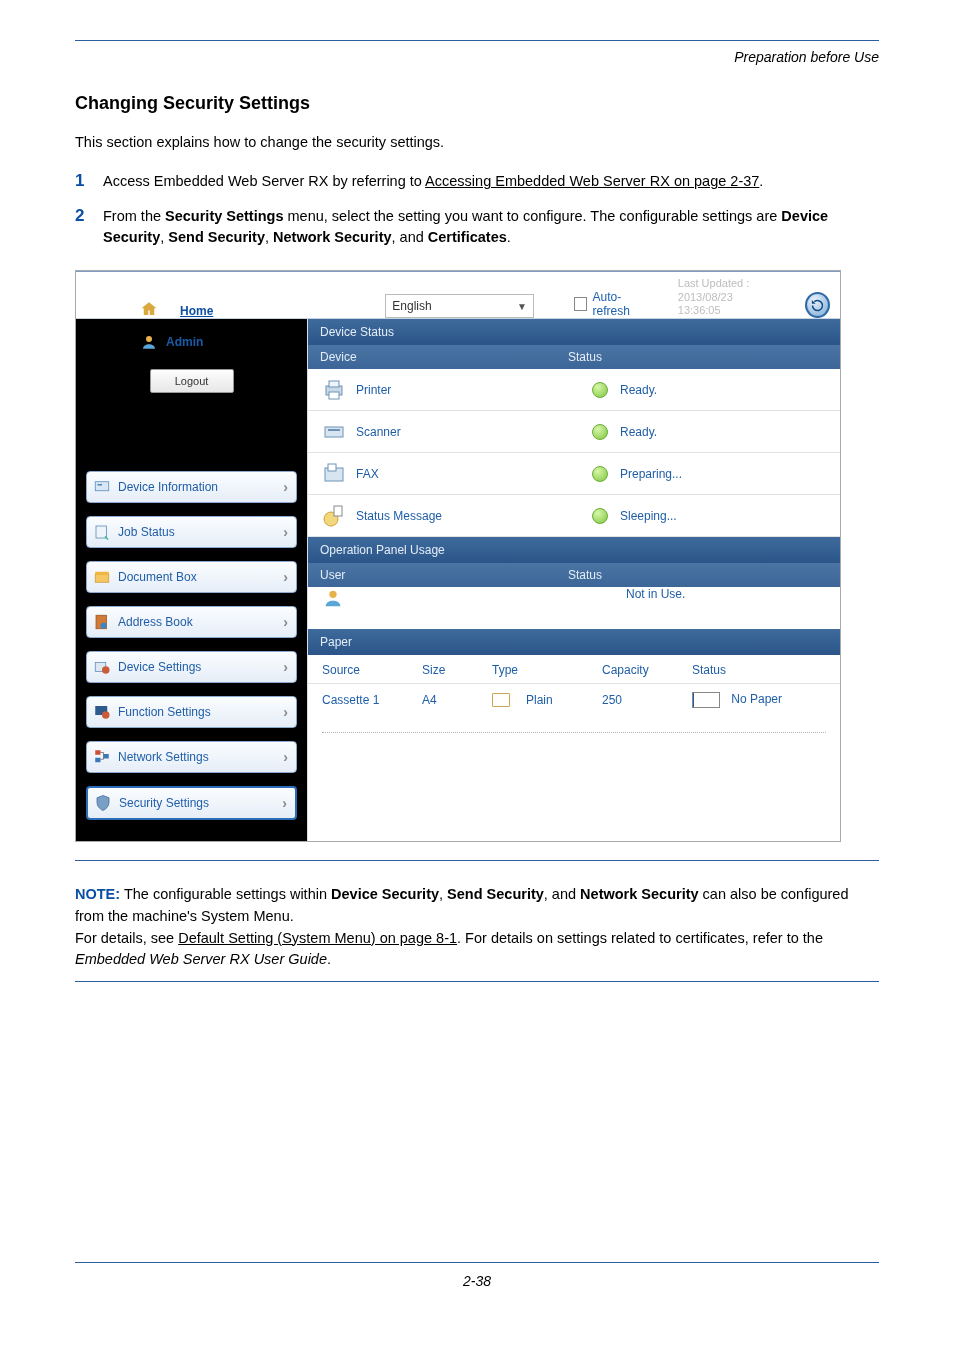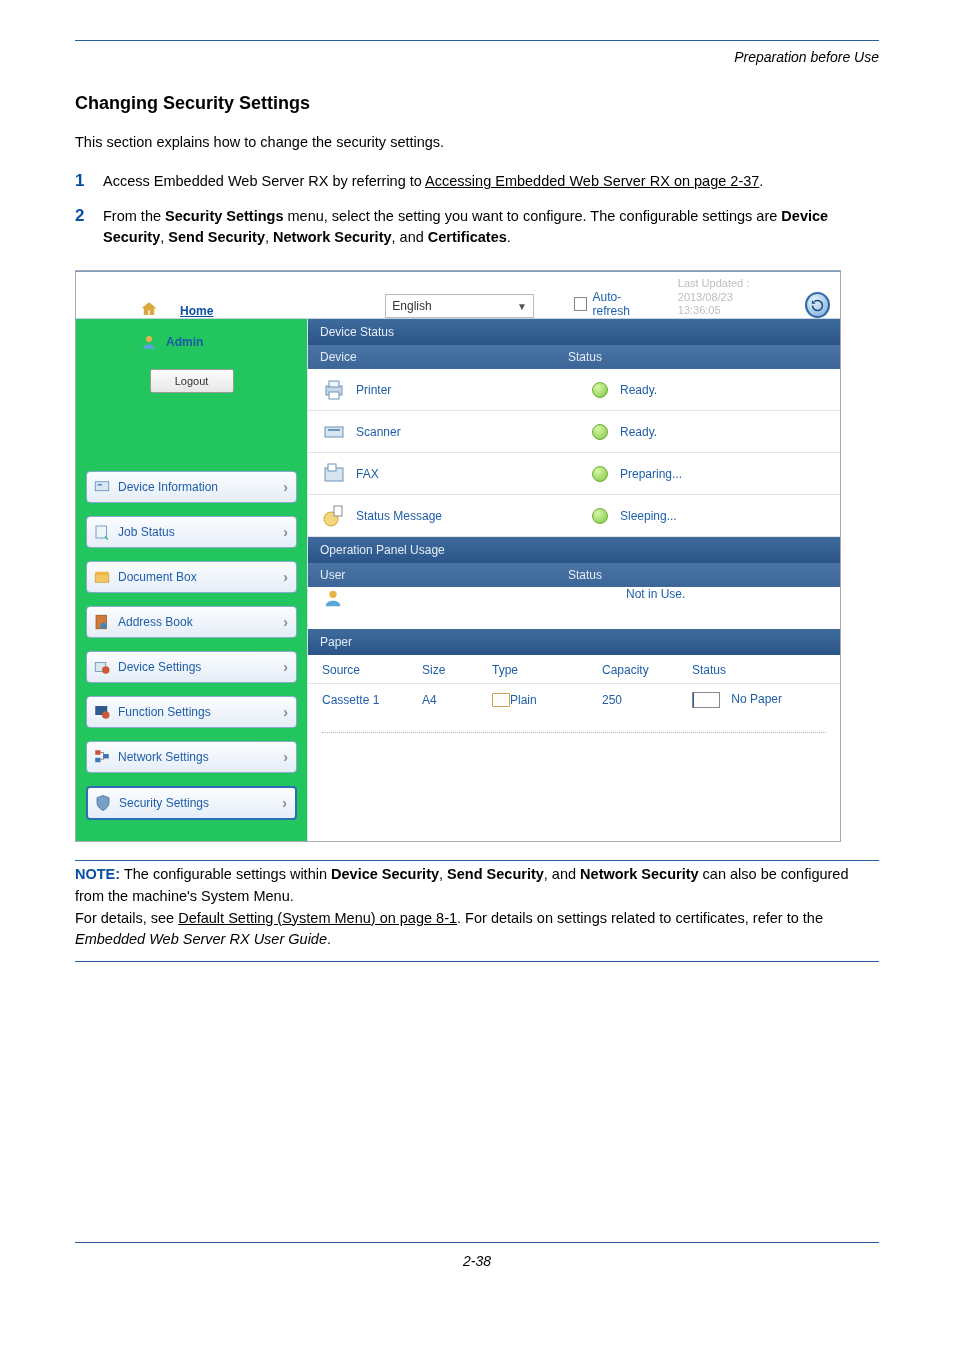--- a/index.html
+++ b/index.html
@@ -120,21 +120,21 @@
     background: radial-gradient(circle at 35% 30%, #eaf2fa, #79a9d6);
     box-sizing:border-box;
   }
   .refresh-btn svg { width:15px; height:15px; }
 
   .ss-body {
     display:flex;
   }
   .ss-side {
     width: 232px;
-    background:#22c55e;
+    background:#000000;
     border-right:1px solid #d8dee8;
     padding: 10px 0 8px 0;
     box-sizing:border-box;
   }
   .admin-row {
     display:flex; align-items:center; gap:8px;
     padding: 4px 8px 10px 64px;
     color:#1b5aa6; font-weight:bold;
   }
   .admin-row .ic { width:18px; height:18px; }
@@ -212,33 +212,33 @@
     padding:8px 0 6px 14px;
     border-bottom:1px solid #e2e2e2;
   }
   .paper-row {
     display:grid;
     grid-template-columns: 100px 70px 110px 90px 1fr;
     color:#1f5ea7; font-size:12px;
     padding:8px 0 10px 14px;
     align-items:center;
   }
-  .paper-row .type-cell { display:flex; align-items:flex-end; gap:0; }
+  .paper-row .type-cell { display:flex; align-items:flex-end; gap:16px; }
   .tray-ic { width:16px; height:12px; border:1.5px solid #c9a453; border-radius:1px; }
   .gauge {
     display:inline-block; width:26px; height:14px;
     border:1px solid #888; background:#fff; vertical-align:middle; margin-right:8px;
   }
   .gauge .fill { display:block; height:100%; width:4%; background:#1f5ea7; }
 
   .cutline { height:14px; border-bottom:1px dotted #b4b4b4; margin:0 14px; }
 
   .note-rule-top { border-top:1.5px solid #2a5ea0; margin-top:4px; }
   .note-rule-bot { border-top:1.5px solid #2a5ea0; margin-top:10px; }
-  .note-block { margin-top:3px; }
+  .note-block { margin-top:23px; }
   .note-lbl { color:#0a4fa3; font-weight:bold; }
   .note-text { font-size:14.5px; line-height:1.5; }
   .italic { font-style: italic; }
   
   .footer-wrap { margin-top: 280px; }
   .footer-wrap .rule { border-top:1.5px solid #2a5ea0; margin-bottom:10px; }
   .footer-wrap .num { text-align:center; font-style:italic; font-size:14px; }
 
   
   svg { display:block; }

